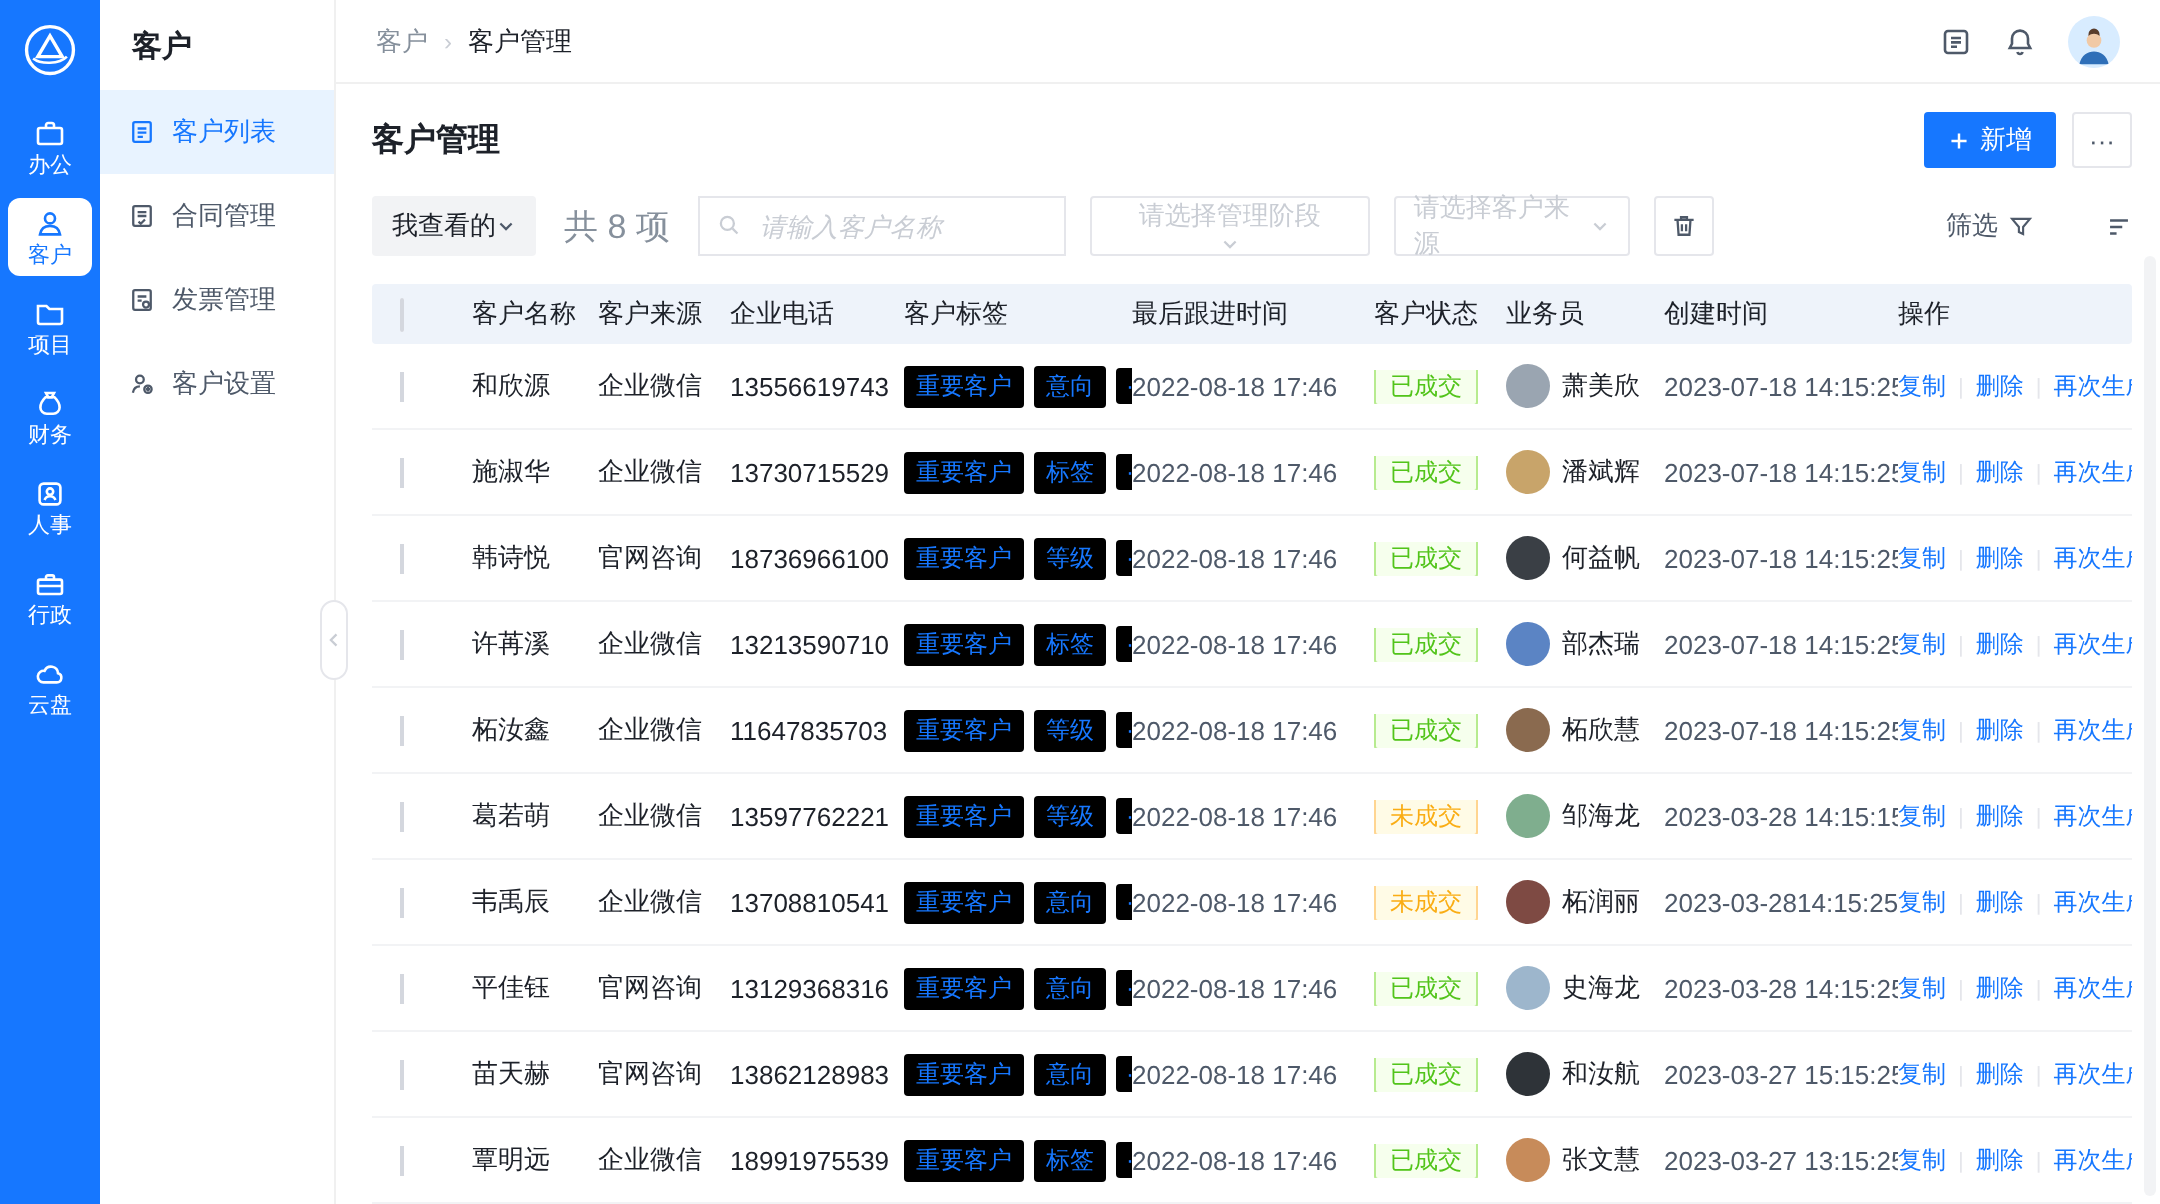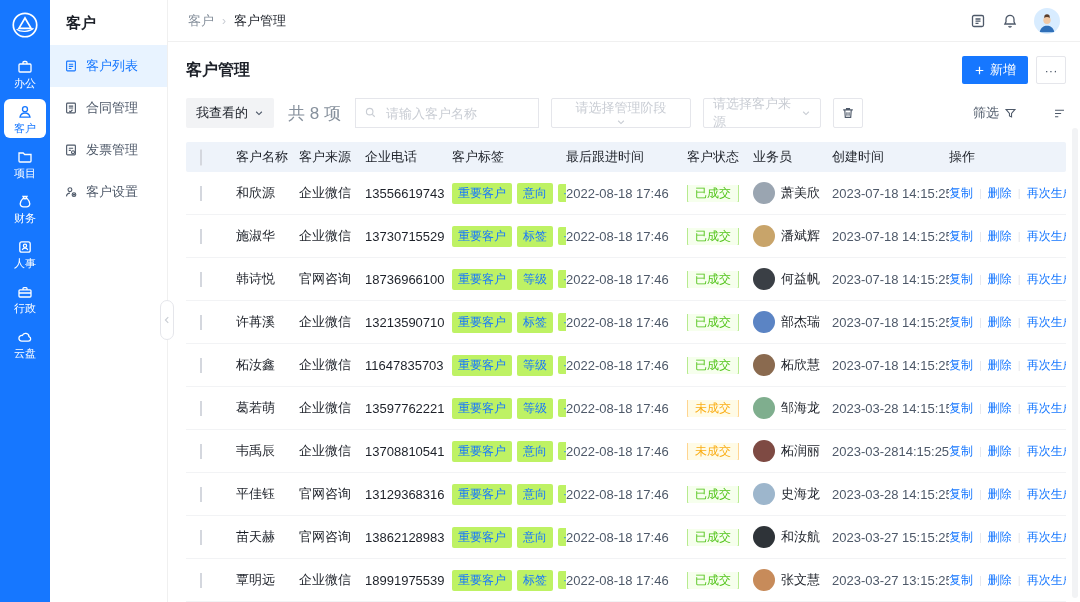--- a/index.html
+++ b/index.html
@@ -42,26 +42,26 @@
   .title-row { display:flex; align-items:center; }
   .page-title { font-size:16px; font-weight:700; color:#1d2129; }
   .btn-add { margin-left:auto; height:28px; padding:0 12px; background:#1677ff; color:#fff;
     border:none; border-radius:2px; font-size:13px; display:flex; align-items:center; gap:5px; cursor:pointer; }
   .btn-add .icn svg { width:11px; height:11px; }
   .btn-more { margin-left:8px; width:30px; height:28px; background:#fff; border:1px solid #e5e6eb;
     border-radius:2px; color:#4e5969; font-size:13px; display:flex; align-items:center; justify-content:center; cursor:pointer; }
 
   .filter-row { display:flex; align-items:center; margin-top:14px; }
   .btn-scope { height:30px; padding:0 10px; background:#f2f3f5; border:none; border-radius:2px;
-    font-size:13px; color:#1d2129; display:flex; align-items:center; gap:6px; cursor:pointer; }
+    font-size:13px; color:#1d2129; display:flex; align-items:center; cursor:pointer; }
   .btn-scope .icn svg { width:10px; height:10px; color:#4e5969; }
   .count { font-size:17px; color:#86909c; margin:0 14px; white-space:nowrap; }
   .search-box { position:relative; width:184px; height:30px; }
   .search-box input { width:100%; height:100%; border:1px solid #e5e6eb; border-radius:0;
-    padding:0 8px 0 30px; font-size:13px; color:#1d2129; outline:none; }
+    padding:0 8px 0 30px; font-size:13px; color:#1d2129; outline:none;font-style:italic; }
   input::placeholder { color:#c9cdd4; }
   .search-icn { position:absolute; left:9px; top:8px; color:#c9cdd4; }
   .search-icn svg { width:13px; height:13px; }
   .sel { height:30px; border:1px solid #e5e6eb; border-radius:2px; background:#fff; margin-left:12px;
     padding:0 9px; font-size:13px; color:#c9cdd4; display:flex; align-items:center; justify-content:space-between; cursor:pointer; }
   .sel .icn svg { width:10px; height:10px; }
   .sel1 { width:140px;flex-direction:column; } .sel2 { width:118px; }
   .btn-trash { margin-left:12px; width:30px; height:30px; background:#fff; border:1px solid #e5e6eb;
     border-radius:2px; color:#4e5969; display:flex; align-items:center; justify-content:center; cursor:pointer; }
   .btn-trash svg { width:14px; height:14px; }
@@ -80,21 +80,21 @@
   .c1 { width:63px; flex-shrink:0; }
   .c2 { width:66px; flex-shrink:0; }
   .c3 { width:87px; flex-shrink:0; }
   .c4 { width:114px; flex-shrink:0; display:flex; align-items:center; gap:5px; }
   .c5 { width:121px; flex-shrink:0; }
   .c6 { width:66px; flex-shrink:0; }
   .c7 { width:79px; flex-shrink:0; display:flex; align-items:center; gap:6px; }
   .c8 { width:117px; flex-shrink:0; }
   .c9 { flex:1; }
   .cbx { width:14px; height:14px; border:1px solid #d4d7de; border-radius:2px; background:#fff; cursor:pointer; }
-  .tag { font-size:12px; color:#1677ff; background:#bef264; border-radius:2px; padding:2px 6px; cursor:pointer; }
+  .tag { font-size:12px; color:#1677ff; background:#000000; border-radius:2px; padding:2px 6px; cursor:pointer; }
   .tag.more { padding:2px 5px; letter-spacing:1px; }
   .status { font-size:12px; padding:2px 7px; border-radius:2px; border:1px solid transparent; }
   .status.success { color:#52c41a; border-color:#b7eb8f; background:#f6ffed; }
   .status.warning { color:#faad14; border-color:#ffd591; background:#fffbe6; }
   .avatar { width:22px; height:22px; border-radius:50%; flex-shrink:0; display:inline-block; }
   .time { color:#4e5969; }
   .link { font-size:12px; color:#1677ff; cursor:pointer; }
   .lsep { color:#e5e6eb; margin:0 6px; font-size:11px; }
 
   .collapse-handle { position:absolute; left:-8px; top:300px; width:14px; height:40px; background:#fff;

